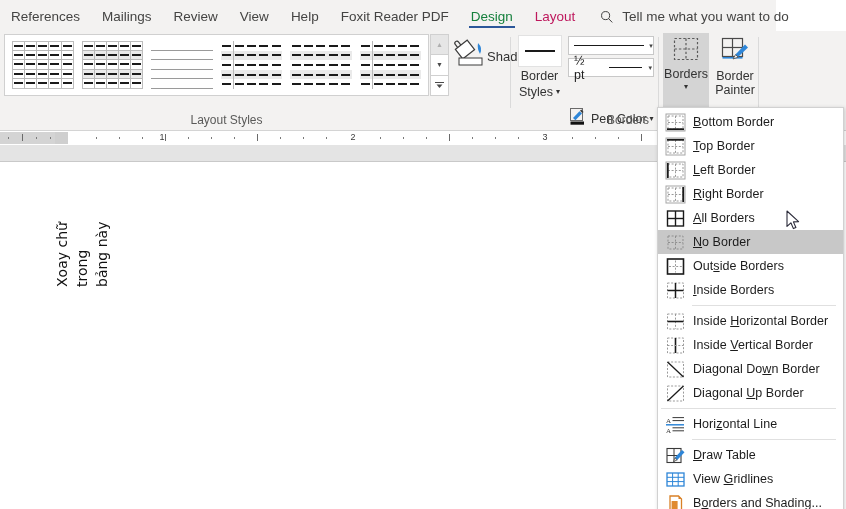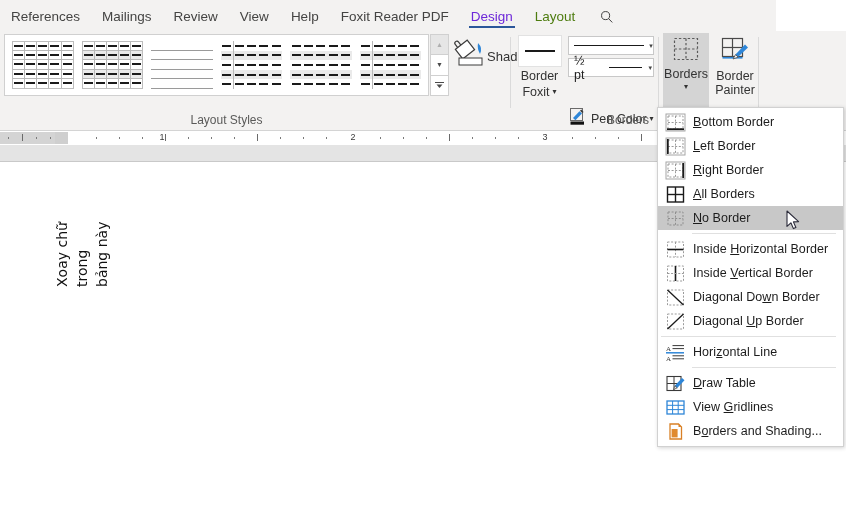--- a/index.html
+++ b/index.html
@@ -18,22 +18,22 @@
     position: absolute; left: 0; top: 0; width: 776px; height: 31px;
     background: #f3f2f1;
     display: flex; align-items: flex-end;
   }
   .tab {
     font-size: 13.5px; color: #444443;
     padding: 0 11px 7px 11px;
     white-space: nowrap; line-height: 15px;
     position: relative;
   }
-  .tab.ctx { color: #4d7c0f; }
-  .tab.active { color: #6d28d9; font-weight: normal; }
+  .tab.ctx { color: #be185d; }
+  .tab.active { color: #15803d; font-weight: normal; }
   .tab.active::after {
     content: ""; position: absolute; left: 9px; right: 9px; bottom: 3px;
     height: 2px; background: #2b579a;
   }
   .tellme { display: flex; align-items: center; gap: 8px; padding: 0 0 7px 14px; }
   .tellme .lbl { font-size: 13.5px; color: #444443; white-space: nowrap; }
   .magnifier { width: 14px; height: 14px; display: block; }
 
   
   .ribbon {
@@ -220,20 +220,21 @@
     <div class="tab">Foxit Reader PDF</div>
     <div class="tab active">Design</div>
     <div class="tab ctx">Layout</div>
     <div class="tellme">
       <span>
         <svg class="magnifier" viewBox="0 0 16 16">
           <circle cx="6.4" cy="6.4" r="4.6" fill="none" stroke="#3a3a3a" stroke-width="1.1"></circle>
           <line x1="9.8" y1="9.8" x2="14" y2="14.2" stroke="#3a3a3a" stroke-width="1.1"></line>
         </svg>
       </span>
+      <span class="lbl">Tell me what you want to do</span>
     </div>
   </div>
 
   <div class="ribbon">
     <div class="ribbon-groups">
 
       <div class="grp-tablestyles">
         <div class="gallery">
 
           <div class="tstyle bordered">
@@ -478,21 +479,21 @@
       </div>
 
       <div class="grp-borders">
 
         <div class="bstyles">
           <div class="bspreview">
               <div class="ln"></div>
             </div>
           <div class="bslabel">Border</div>
           <div class="bslabel" style="display:flex;align-items:center;gap:3px;">
-            <span>Foxit</span>
+            <span>Styles</span>
             <span style="font-size:8px;">▾</span>
           </div>
         </div>
 
         <div class="combo" style="left:57px; top:5px; width:86px; height:19px;">
           <div class="cbody">
               <div class="solidline2"></div>
             </div>
           <div class="cav">▾</div>
         </div>
@@ -607,20 +608,32 @@
           <rect x="1" y="1" width="19" height="17" fill="#fff" stroke="#a6a6a6" stroke-width="1"></rect>
           <rect x="3" y="3" width="15" height="13" fill="none" stroke="#9a9a9a" stroke-width="1" stroke-dasharray="2 1.6"></rect>
           <line x1="10.5" y1="3" x2="10.5" y2="16" stroke="#9a9a9a" stroke-width="1" stroke-dasharray="2 1.6"></line>
           <line x1="3" y1="9.5" x2="18" y2="9.5" stroke="#9a9a9a" stroke-width="1" stroke-dasharray="2 1.6"></line>
           <line x1="2" y1="16.2" x2="19" y2="16.2" stroke="#1a1a1a" stroke-width="1.8"></line>
         </svg>
       </span>
       <span class="mlabel"><u>B</u>ottom Border</span>
     </div>
 
+    <div class="mi">
+      <span class="micon">
+        <svg width="21" height="19" viewBox="0 0 21 19">
+          <rect x="1" y="1" width="19" height="17" fill="#fff" stroke="#a6a6a6" stroke-width="1"></rect>
+          <rect x="3" y="3" width="15" height="13" fill="none" stroke="#9a9a9a" stroke-width="1" stroke-dasharray="2 1.6"></rect>
+          <line x1="10.5" y1="3" x2="10.5" y2="16" stroke="#9a9a9a" stroke-width="1" stroke-dasharray="2 1.6"></line>
+          <line x1="3" y1="9.5" x2="18" y2="9.5" stroke="#9a9a9a" stroke-width="1" stroke-dasharray="2 1.6"></line>
+          <line x1="2" y1="2.8" x2="19" y2="2.8" stroke="#1a1a1a" stroke-width="1.8"></line>
+        </svg>
+      </span>
+      <span class="mlabel"><u>T</u>op Border</span>
+    </div>
 
     <div class="mi">
       <span class="micon">
         <svg width="21" height="19" viewBox="0 0 21 19">
           <rect x="1" y="1" width="19" height="17" fill="#fff" stroke="#a6a6a6" stroke-width="1"></rect>
           <rect x="3" y="3" width="15" height="13" fill="none" stroke="#9a9a9a" stroke-width="1" stroke-dasharray="2 1.6"></rect>
           <line x1="10.5" y1="3" x2="10.5" y2="16" stroke="#9a9a9a" stroke-width="1" stroke-dasharray="2 1.6"></line>
           <line x1="3" y1="9.5" x2="18" y2="9.5" stroke="#9a9a9a" stroke-width="1" stroke-dasharray="2 1.6"></line>
           <line x1="2.8" y1="2" x2="2.8" y2="17" stroke="#1a1a1a" stroke-width="1.8"></line>
         </svg>
@@ -656,21 +669,41 @@
       <span class="micon">
         <svg width="21" height="19" viewBox="0 0 21 19">
           <rect x="3" y="3" width="15" height="13" fill="none" stroke="#8f8f8f" stroke-width="1" stroke-dasharray="2 1.6"></rect>
           <line x1="10.5" y1="3" x2="10.5" y2="16" stroke="#8f8f8f" stroke-width="1" stroke-dasharray="2 1.6"></line>
           <line x1="3" y1="9.5" x2="18" y2="9.5" stroke="#8f8f8f" stroke-width="1" stroke-dasharray="2 1.6"></line>
         </svg>
       </span>
       <span class="mlabel"><u>N</u>o Border</span>
     </div>
 
-
+    <div class="mi">
+      <span class="micon">
+        <svg width="21" height="19" viewBox="0 0 21 19">
+          <rect x="2.5" y="2" width="16" height="15" fill="none" stroke="#1a1a1a" stroke-width="1.6"></rect>
+          <line x1="10.5" y1="3.5" x2="10.5" y2="15.5" stroke="#9a9a9a" stroke-width="1" stroke-dasharray="2 1.6"></line>
+          <line x1="4" y1="9.5" x2="17" y2="9.5" stroke="#9a9a9a" stroke-width="1" stroke-dasharray="2 1.6"></line>
+        </svg>
+      </span>
+      <span class="mlabel">Out<u>s</u>ide Borders</span>
+    </div>
+
+    <div class="mi">
+      <span class="micon">
+        <svg width="21" height="19" viewBox="0 0 21 19">
+          <rect x="2.5" y="2" width="16" height="15" fill="none" stroke="#9a9a9a" stroke-width="1" stroke-dasharray="2 1.6"></rect>
+          <line x1="10.5" y1="2" x2="10.5" y2="17" stroke="#1a1a1a" stroke-width="1.5"></line>
+          <line x1="2.5" y1="9.5" x2="18.5" y2="9.5" stroke="#1a1a1a" stroke-width="1.5"></line>
+        </svg>
+      </span>
+      <span class="mlabel"><u>I</u>nside Borders</span>
+    </div>
 
     <div class="msep"></div>
 
     <div class="mi">
       <span class="micon">
         <svg width="21" height="19" viewBox="0 0 21 19">
           <rect x="2.5" y="2" width="16" height="15" fill="none" stroke="#9a9a9a" stroke-width="1" stroke-dasharray="2 1.6"></rect>
           <line x1="10.5" y1="2" x2="10.5" y2="17" stroke="#9a9a9a" stroke-width="1" stroke-dasharray="2 1.6"></line>
           <line x1="2.5" y1="9.5" x2="18.5" y2="9.5" stroke="#1a1a1a" stroke-width="1.6"></line>
         </svg>

